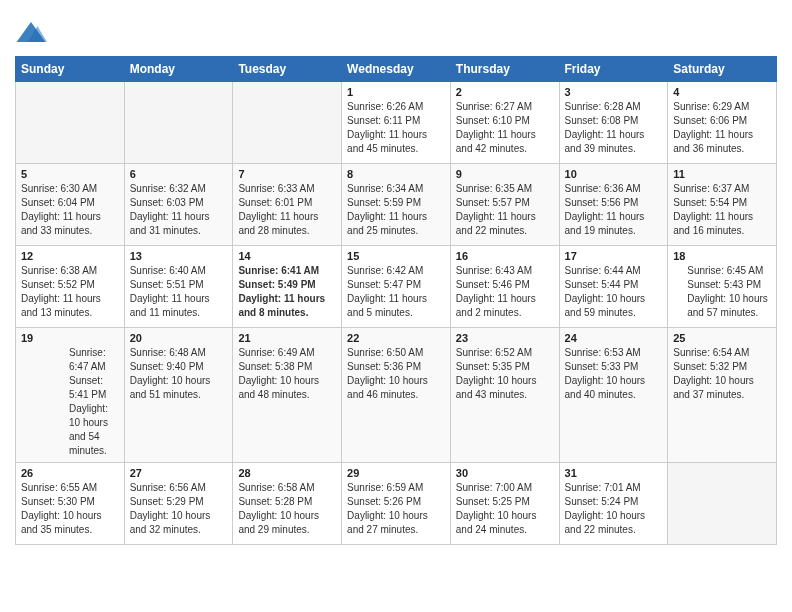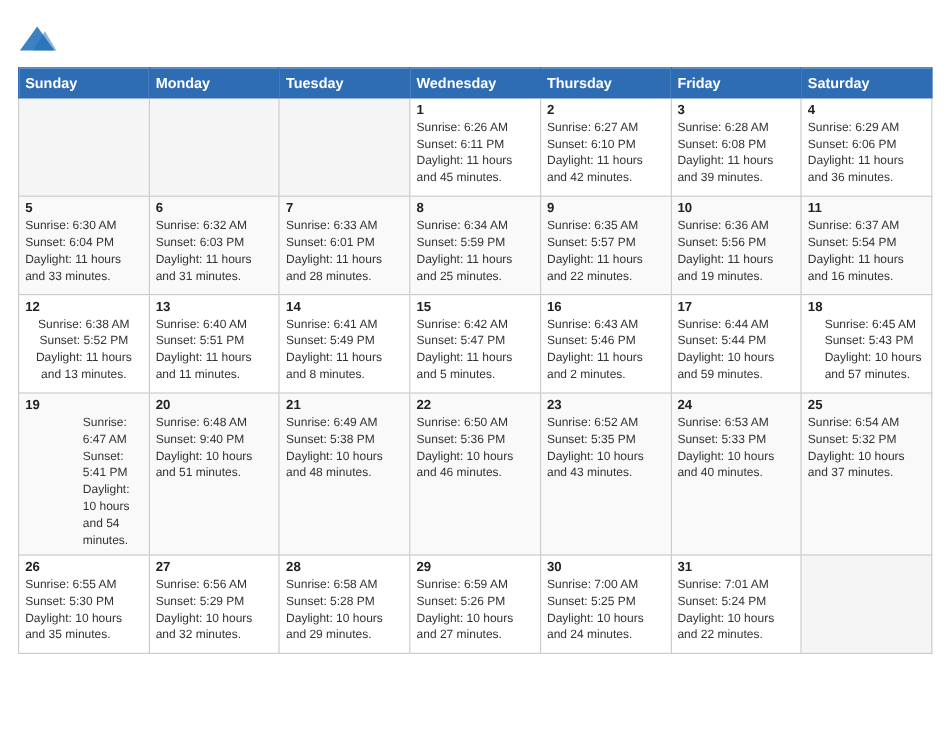--- a/index.html
+++ b/index.html
@@ -216,35 +216,35 @@
             <div class="day-num">11</div>
             <div class="day-info" style="white-space: pre-line;">Sunrise: 6:37 AM
 Sunset: 5:54 PM
 Daylight: 11 hours
 and 16 minutes.</div>
           </td>
         </tr>
         <tr>
           <td>
             <div class="day-num">12</div>
-            <div class="day-info" style="white-space: pre-line; text-align: center;">Sunrise: 6:38 AM
+            <div class="day-info" style="white-space: pre-line;">Sunrise: 6:38 AM
 Sunset: 5:52 PM
 Daylight: 11 hours
 and 13 minutes.</div>
           </td>
           <td>
             <div class="day-num">13</div>
             <div class="day-info" style="white-space: pre-line;">Sunrise: 6:40 AM
 Sunset: 5:51 PM
 Daylight: 11 hours
 and 11 minutes.</div>
           </td>
           <td>
             <div class="day-num">14</div>
-            <div class="day-info" style="white-space: pre-line;">Sunrise: 6:41 AM
+            <div class="day-info" style="white-space: pre-line; font-weight: bold;">Sunrise: 6:41 AM
 Sunset: 5:49 PM
 Daylight: 11 hours
 and 8 minutes.</div>
           </td>
           <td>
             <div class="day-num">15</div>
             <div class="day-info" style="white-space: pre-line;">Sunrise: 6:42 AM
 Sunset: 5:47 PM
 Daylight: 11 hours
 and 5 minutes.</div>

